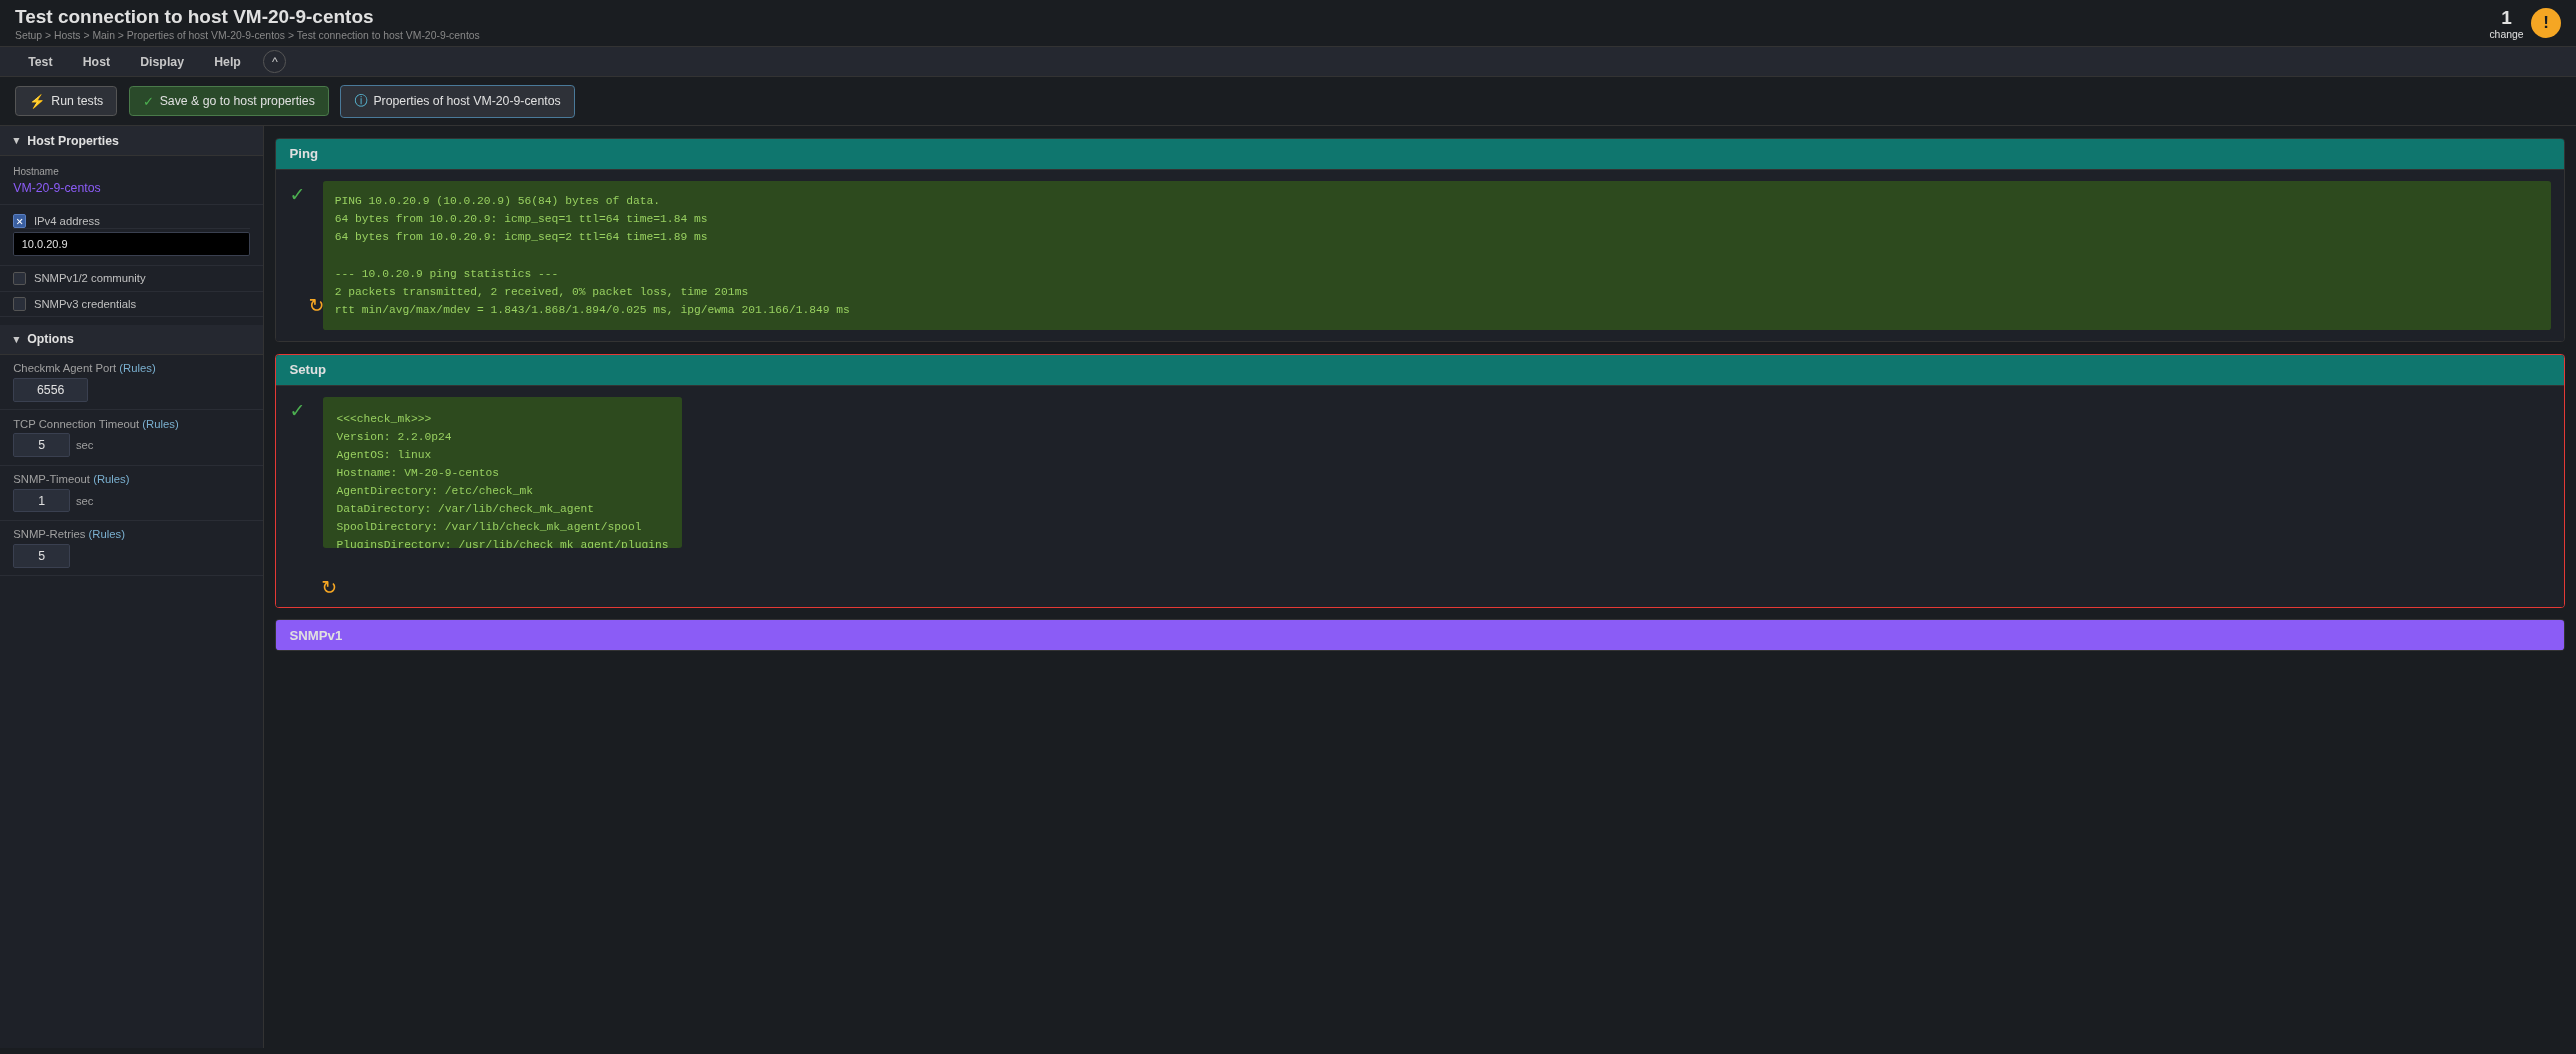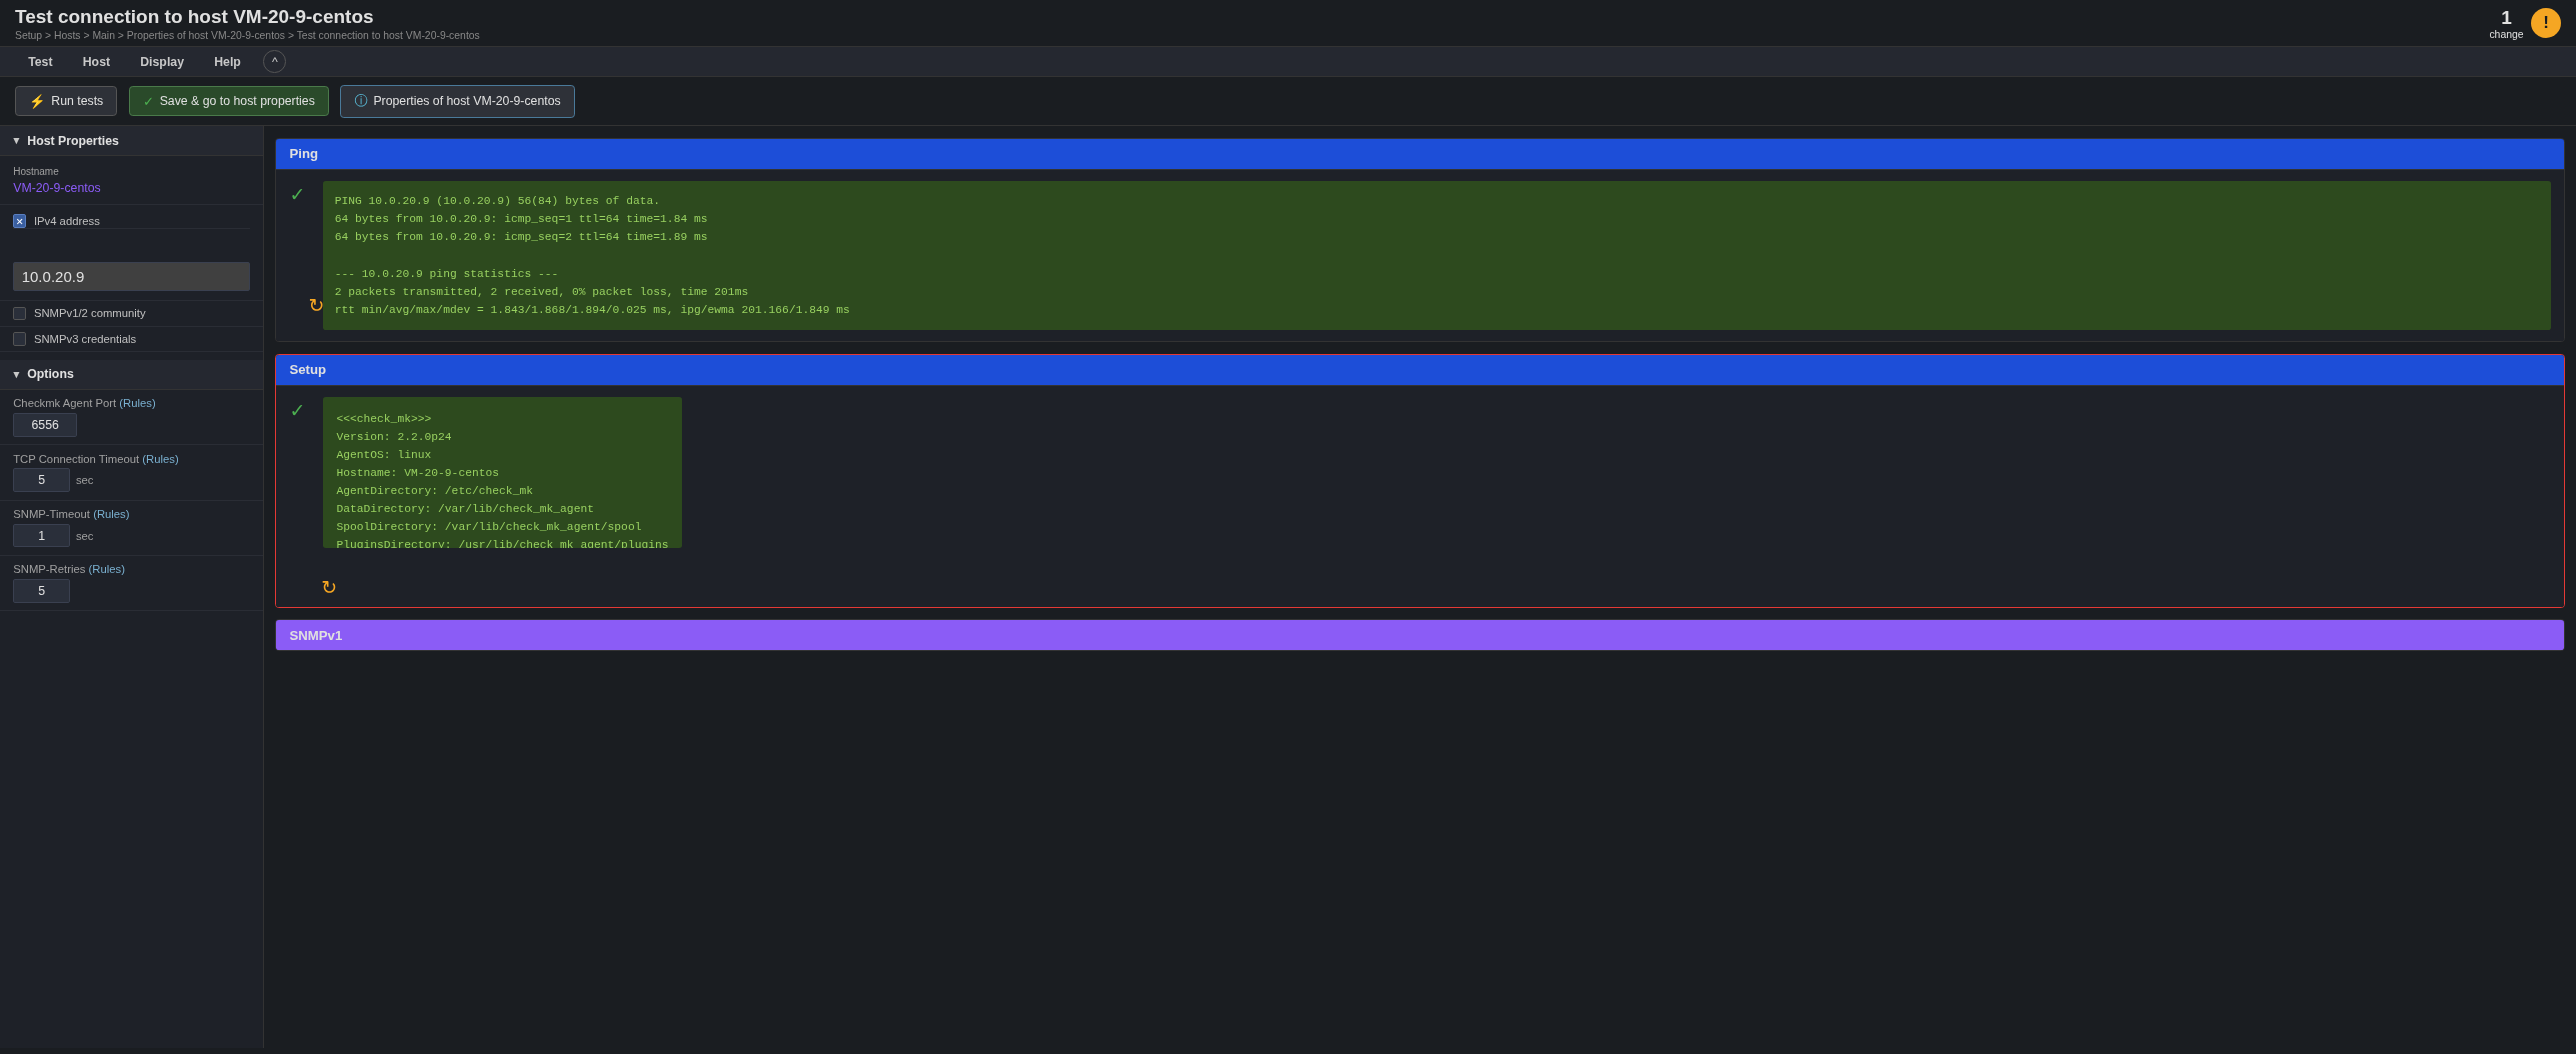--- a/index.html
+++ b/index.html
@@ -163,29 +163,28 @@
     .field-label {
       color: #a0a0a0;
       font-size: 10px;
       margin-bottom: 3.8px;
     }
     .field-value {
       color: #8b5cf6;
       font-size: 12.3px;
     }
     .field-input {
-      background: #404040;
+      background: #000000;
       border: 0.9px solid #3a4050;
       color: #e0e0e0;
       padding: 4.7px 7.5px;
-      font-size: 15px;
+      font-size: 11px;
       width: 100%;
       border-radius: 1.9px;
       outline: none;
-      margin-top: 30px;
     }
 
     .checkbox-row {
       display: flex;
       align-items: center;
       gap: 7.5px;
       padding: 5.7px 13.2px;
       color: #c0c0c0;
       font-size: 11.3px;
       border-bottom: 0.9px solid #2a2d35;
@@ -219,21 +218,21 @@
     .result-section {
       margin: 11.3px;
       border: 0.9px solid #333;
       border-radius: 3.8px;
       overflow: hidden;
     }
     .result-section.agent-section {
       border: 1.9px solid #e53935;
     }
     .result-header {
-      background: #1d4ed8;
+      background: #0f766e;
       padding: 7.5px 13.2px;
       font-weight: bold;
       color: #e0e0e0;
       font-size: 13.2px;
       border-bottom: 0.9px solid #333;
     }
     .result-body {
       background: #1e2128;
       padding: 11.3px 13.2px;
       display: flex;
@@ -413,21 +412,21 @@
       <span class="arrow">▼</span>
       <span>Options</span>
     </div>
 
     <div class="options-field-group">
       <div class="options-field-label">
         <span>Checkmk Agent Port</span>
         <a href="#"> <span>(Rules)</span></a>
       </div>
       <div class="inline-value">
-        <input class="small-input" type="text" style="width: 64px;" value="6556">
+        <input class="small-input" type="text" style="width: 75px;" value="6556">
       </div>
     </div>
 
     <div class="options-field-group">
       <div class="options-field-label">
         <span>TCP Connection Timeout</span>
         <a href="#"> <span>(Rules)</span></a>
       </div>
       <div class="inline-value">
         <input class="small-input" type="text" value="5" style="">

